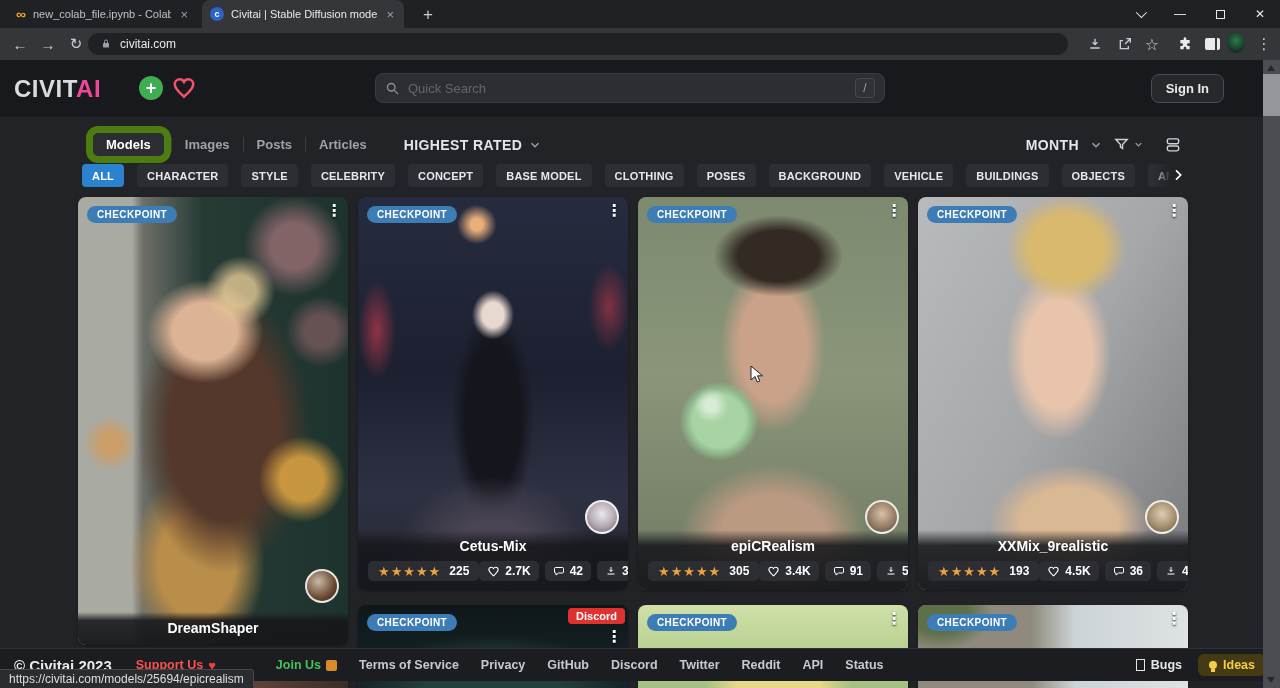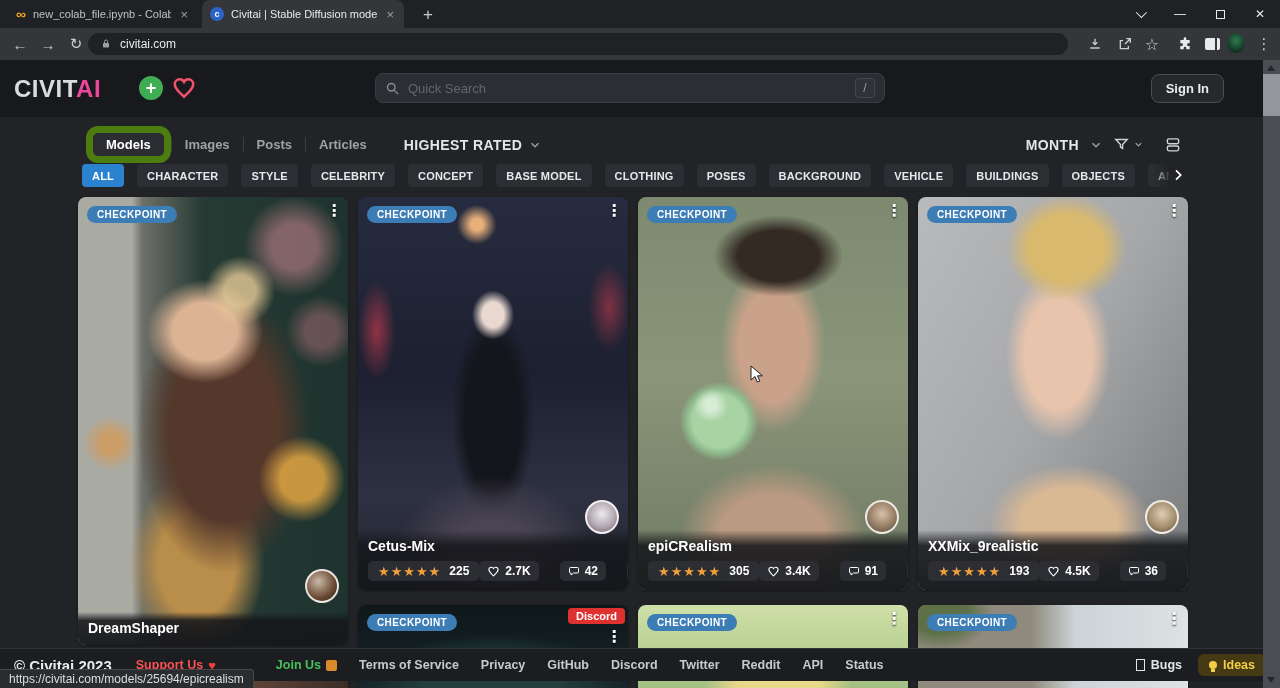--- a/index.html
+++ b/index.html
@@ -87,25 +87,25 @@
   .badge-type { position:absolute; top:9px; left:9px; background:#3d7db5; color:#fff;
     font-size:10px; font-weight:800; letter-spacing:.4px; padding:3px 10px; border-radius:10px; z-index:3; }
   .badge-updated { position:absolute; top:3px; right:3px; background:#e03131; color:#fff;
     font-size:11px; font-weight:700; padding:2px 8px; border-radius:4px; z-index:3; }
   .card-menu { position:absolute; top:6px; right:6px; color:#fff; font-size:16px; font-weight:bold;
     text-shadow:0 1px 2px rgba(0,0,0,.8); z-index:3; line-height:1; }
   .card-avatar { position:absolute; right:9px; width:34px; height:34px; border-radius:50%;
     border:2px solid rgba(255,255,255,.85); z-index:3; }
   .card-overlay { position:absolute; left:0; right:0; bottom:0; z-index:2; padding:8px 10px 9px;
     background:linear-gradient(180deg, rgba(22,23,27,0) 0%, rgba(22,23,27,.88) 26%, rgba(22,23,27,.95) 100%); }
-  .card-title { color:#fff; font-size:14px; font-weight:700; margin-bottom:7px; }
+  .card-title { color:#fff; font-size:14px; font-weight:700; margin-bottom:7px;text-align:center; }
   .card-stats { display:flex; justify-content:space-between; align-items:center; }
   .stat-chip { background:rgba(46,48,53,.88); border-radius:5px; padding:3px 8px; display:flex;
     align-items:center; gap:5px; color:#fff; font-size:12px; font-weight:700; }
-  .stat-group { display:flex; gap:21px; }
+  .stat-group { display:flex; gap:6px; }
   .stars { color:#f0a13c; font-size:13px; letter-spacing:1px; line-height:1; }
   .rating-chip { padding:3px 10px; gap:8px; }
 
   
   .img-dreamshaper { background:
     radial-gradient(circle at 80% 11%, rgba(210,138,148,.55) 0 5%, transparent 11%),
     radial-gradient(circle at 90% 30%, rgba(188,118,128,.45) 0 4%, transparent 9%),
     radial-gradient(circle at 83% 63%, rgba(226,166,66,.85) 0 6%, transparent 12%),
     radial-gradient(circle at 60% 21%, rgba(232,204,152,.8) 0 4%, transparent 9%),
     radial-gradient(circle at 12% 55%, rgba(226,150,66,.6) 0 3%, transparent 8%),

